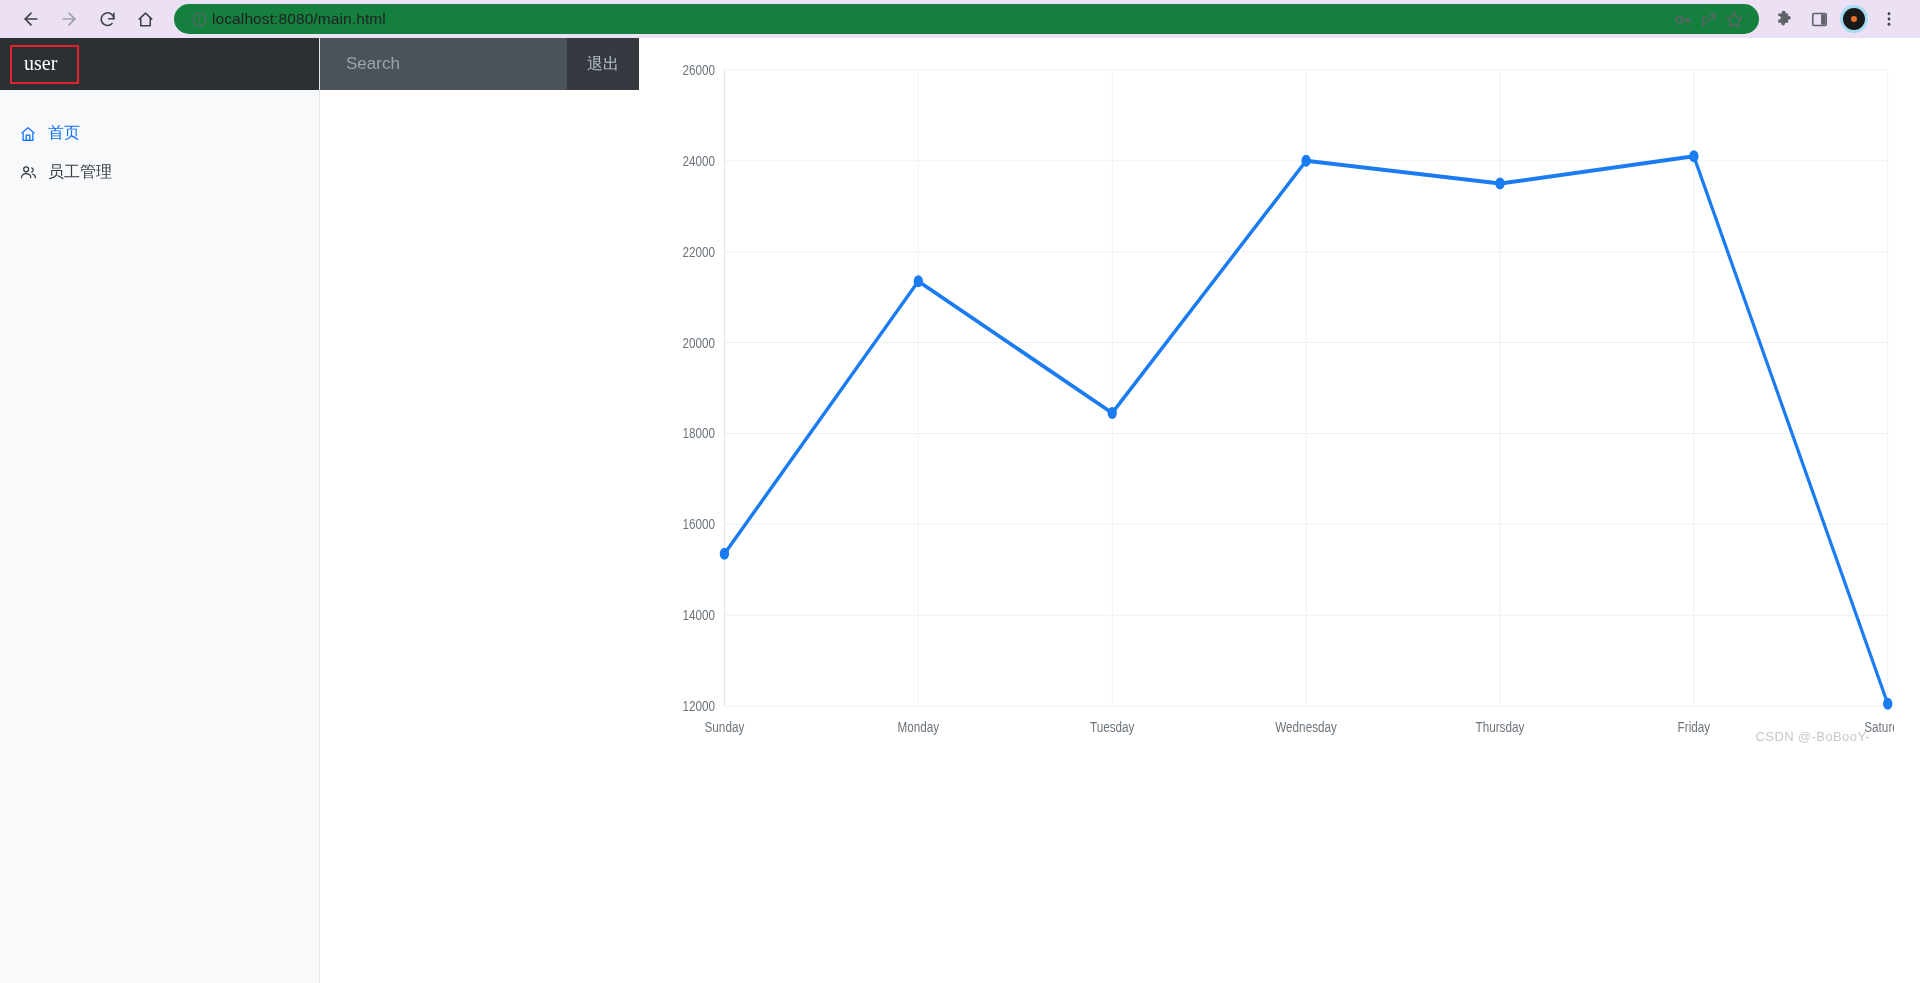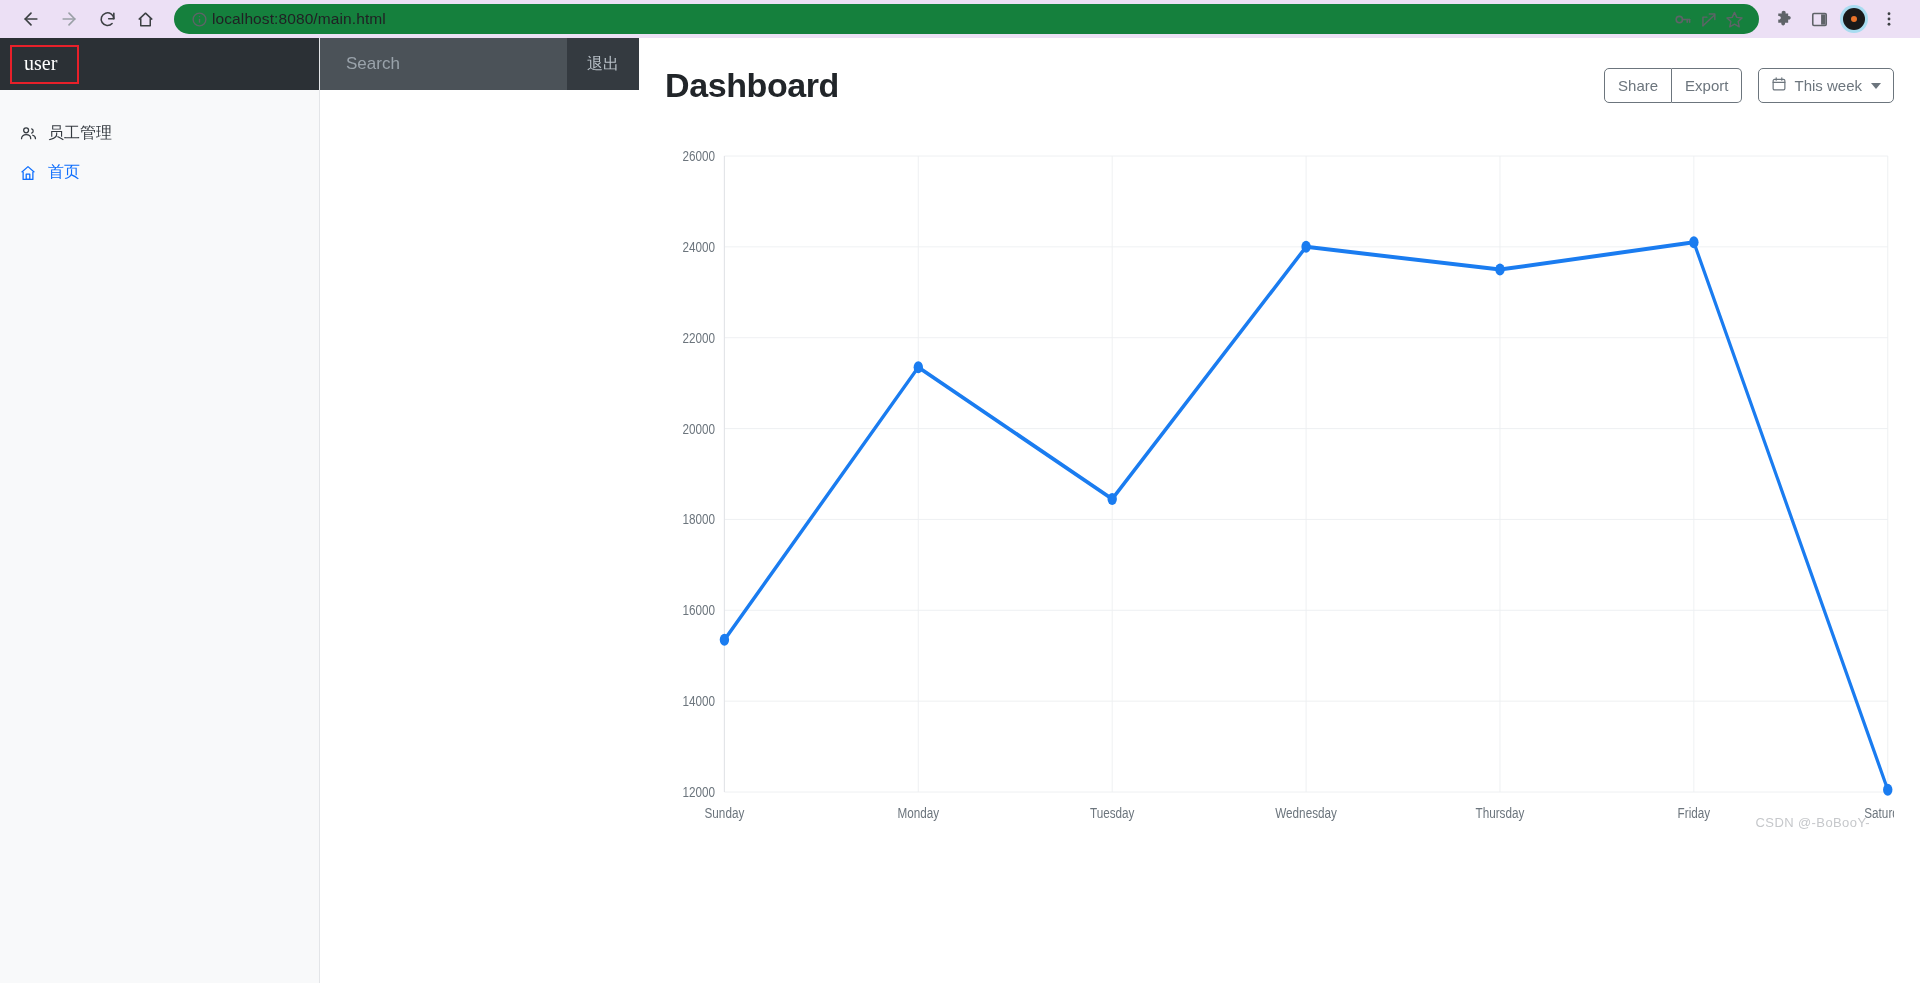--- a/index.html
+++ b/index.html
@@ -328,78 +328,57 @@
 
 <div class="app">
 
   <aside class="sidebar">
     <div class="brand">
       <div class="brand-box">
         <span class="brand-text">user</span>
       </div>
     </div>
     <nav class="side-nav">
+      <div class="side-item active">
+        <span class="side-icon">
+          <svg width="18" height="18" viewBox="0 0 24 24" fill="none" stroke="#0d6efd" stroke-width="1.7" stroke-linejoin="round">
+            <path d="M3.5 11 12 3.5 20.5 11"></path>
+              <path d="M5.5 10.2V20.5h13V10.2"></path>
+              <rect x="9.6" y="13.5" width="4.8" height="7"></rect>
+          </svg>
+        </span>
+        <span>首页</span>
+      </div>
       <div class="side-item idle">
         <span class="side-icon">
           <svg width="19" height="19" viewBox="0 0 24 24" fill="none" stroke="#343a40" stroke-width="1.6" stroke-linecap="round">
             <circle cx="9" cy="8" r="3.1"></circle>
               <path d="M3.2 18.5c0-3.2 2.6-5 5.8-5s5.8 1.8 5.8 5"></path>
               <path d="M16 6.2a2.8 2.8 0 0 1 0 5.3"></path>
               <path d="M17.3 14.2c2 .6 3.5 2.1 3.5 4.3"></path>
           </svg>
         </span>
         <span>员工管理</span>
       </div>
-      <div class="side-item active">
-        <span class="side-icon">
-          <svg width="18" height="18" viewBox="0 0 24 24" fill="none" stroke="#0d6efd" stroke-width="1.7" stroke-linejoin="round">
-            <path d="M3.5 11 12 3.5 20.5 11"></path>
-              <path d="M5.5 10.2V20.5h13V10.2"></path>
-              <rect x="9.6" y="13.5" width="4.8" height="7"></rect>
-          </svg>
-        </span>
-        <span>首页</span>
-      </div>
     </nav>
   </aside>
 
   <div class="main">
 
     <div class="topbar">
       <div class="search-wrap">
         <input class="search-input" type="text" placeholder="Search" style="">
       </div>
       <div class="logout-cell">
         <span>退出</span>
       </div>
     </div>
 
     <div class="content">
 
-      <div class="page-head">
-        <h1 class="page-title">Dashboard</h1>
-        <div class="head-actions">
-          <div class="btn-group">
-            <button class="btn">Share</button>
-            <button class="btn">Export</button>
-          </div>
-          <button class="btn-dropdown">
-            <span>
-              <svg width="16" height="16" viewBox="0 0 24 24" fill="none" stroke="#6c757d" stroke-width="1.8" stroke-linecap="round">
-                <rect x="3.2" y="5.2" width="17.6" height="15.6" rx="2"></rect>
-                  <line x1="3.2" y1="9.6" x2="20.8" y2="9.6"></line>
-                <line x1="7.8" y1="2.8" x2="7.8" y2="6.4"></line>
-                  <line x1="16.2" y1="2.8" x2="16.2" y2="6.4"></line>
-              </svg>
-            </span>
-            <span>This week</span>
-            <span class="caret"></span>
-          </button>
-        </div>
-      </div>
 
       <div class="chart-area">
         <svg class="chart-svg" viewBox="0 0 1572 700" preserveAspectRatio="none">
           <g id="chart-grid">
               <line x1="76" y1="654" x2="1564" y2="654" class="grid-line"></line>
               <line x1="76" y1="563.1428571428572" x2="1564" y2="563.1428571428572" class="grid-line"></line>
               <line x1="76" y1="472.2857142857143" x2="1564" y2="472.2857142857143" class="grid-line"></line>
               <line x1="76" y1="381.4285714285714" x2="1564" y2="381.4285714285714" class="grid-line"></line>
               <line x1="76" y1="290.5714285714286" x2="1564" y2="290.5714285714286" class="grid-line"></line>
               <line x1="76" y1="199.7142857142857" x2="1564" y2="199.7142857142857" class="grid-line"></line>

